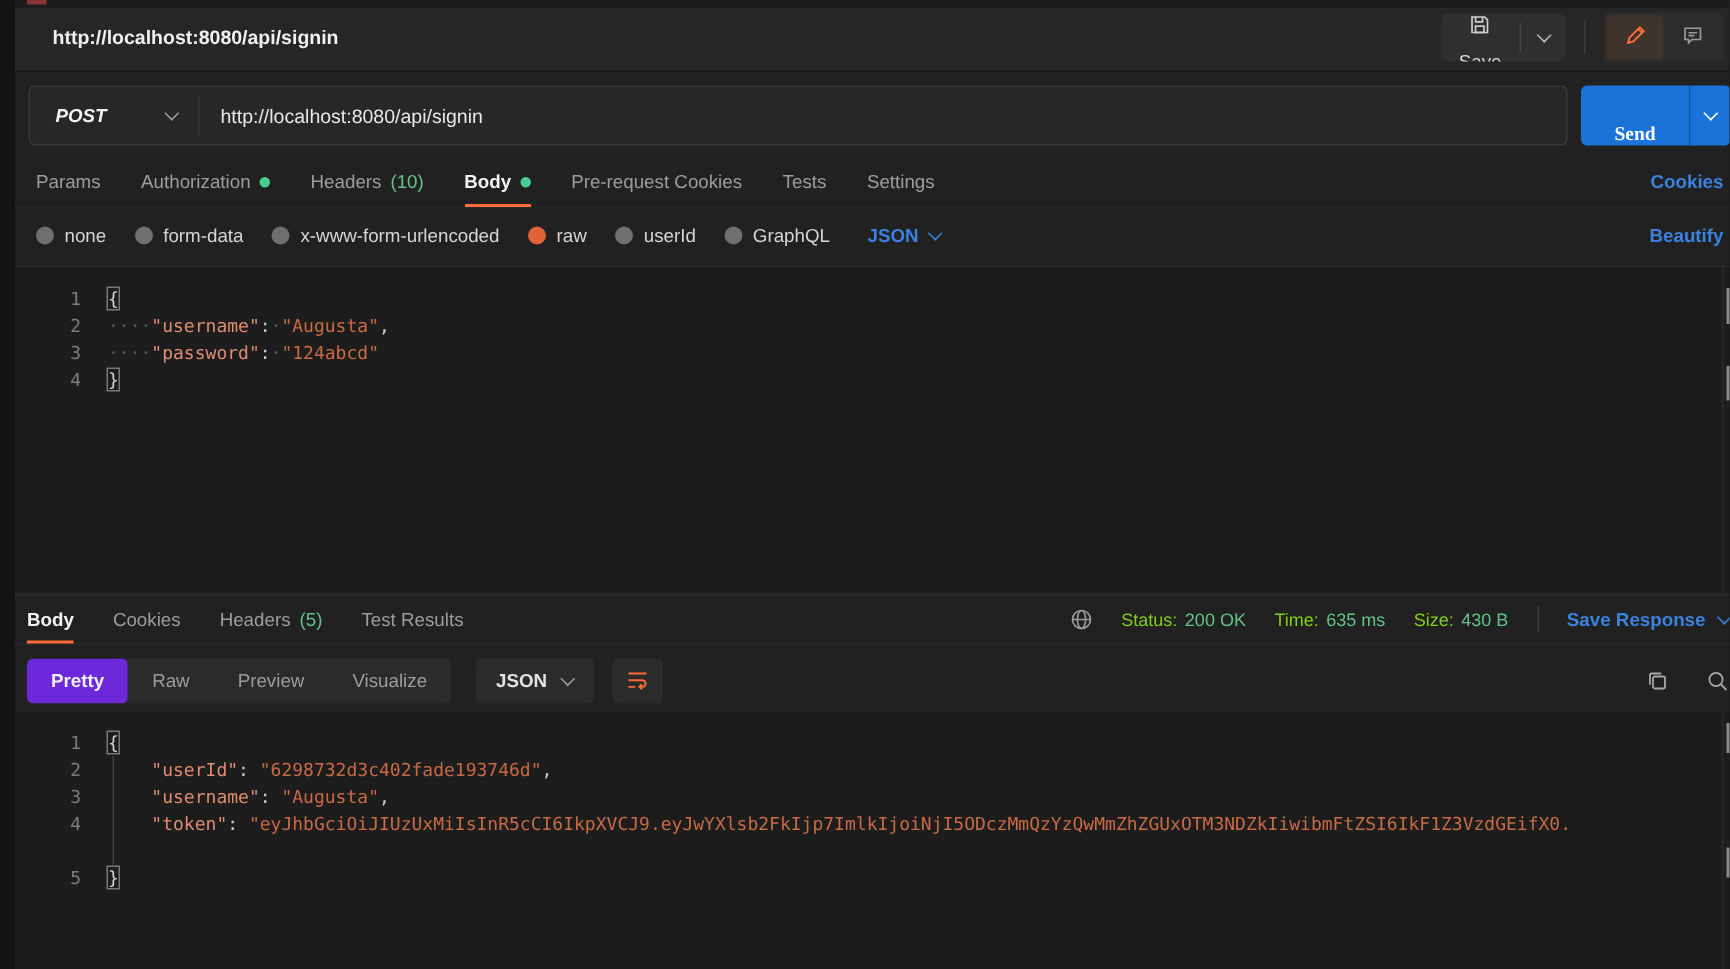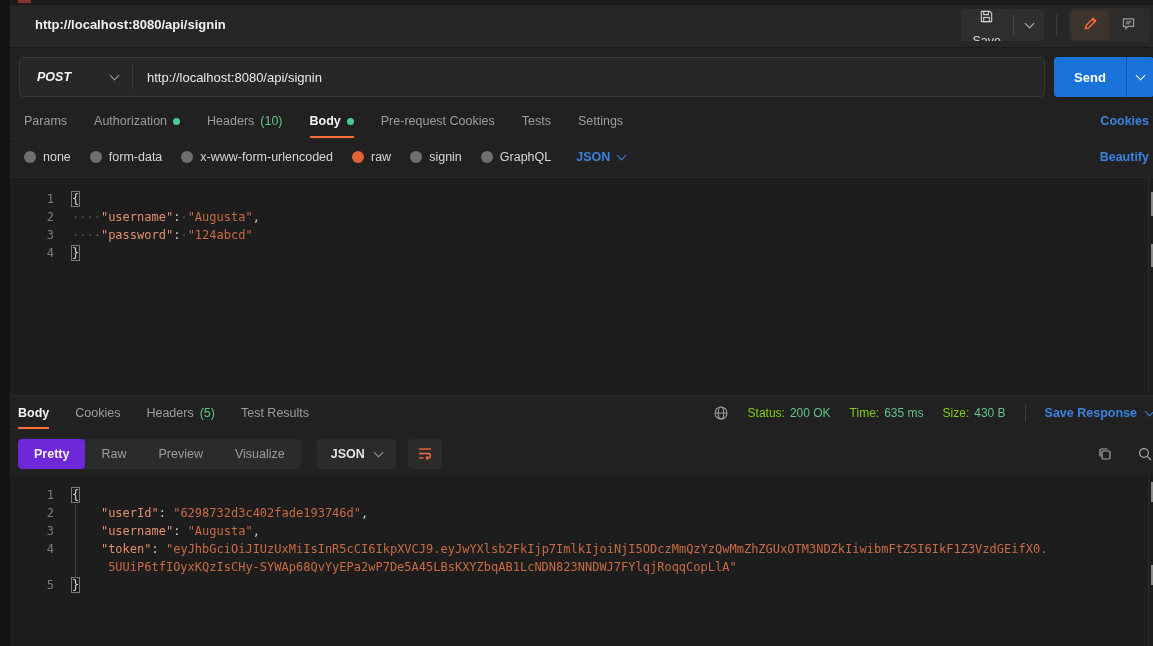--- a/index.html
+++ b/index.html
@@ -25,21 +25,21 @@
   .comment-btn { width:38px; height:30px; display:flex; align-items:center; justify-content:center; cursor:pointer; }
   .chev { width:7px; height:7px; border-right:1.5px solid currentColor; border-bottom:1.5px solid currentColor; transform:rotate(45deg); display:inline-block; margin-top:-4px; }
   
   .url-row { position:absolute; top:57px; left:9px; right:9px; height:40px; display:flex; gap:9px; }
   .url-box { flex:1; display:flex; background:#272727; border:1px solid #383838; border-radius:4px; overflow:hidden; }
   .method { width:112px; display:flex; align-items:center; justify-content:space-between; padding:0 14px 0 17px; color:#f3f3f3; font-weight:700; font-size:12.5px; cursor:pointer;font-style:italic; }
   .method .chev { color:#9d9d9d; }
   .url-divider { width:1px; background:#383838; margin:6px 0; }
   .url-text { flex:1; display:flex; align-items:center; padding-left:14px; color:#e8e8e8; font-size:13px; }
   .send-btn { width:100px; display:flex; border-radius:4px; overflow:hidden; background:#1a73d9; color:#fff; }
-  .send-main { flex:1; display:flex; align-items:center; justify-content:center; font-weight:700; font-size:13px; cursor:pointer; }
+  .send-main { flex:1; display:flex; align-items:flex-end; justify-content:center; font-weight:700; font-size:13px; cursor:pointer;font-family:Liberation Serif, serif; }
   .send-chev { width:28px; display:flex; align-items:center; justify-content:center; border-left:1px solid rgba(0,0,0,0.28); cursor:pointer; }
   
   .req-tabs { position:absolute; top:104px; left:0; right:0; height:35px; display:flex; align-items:center; padding:0 14px; border-bottom:1px solid #282828; }
   .tab { position:relative; height:100%; display:flex; align-items:center; gap:6px; margin-right:27px; color:#9d9d9d; cursor:pointer; }
   .tab.active { color:#f3f3f3; font-weight:700; }
   .tab.active::after { content:""; position:absolute; left:0; right:0; bottom:0; height:2px; background:#ff6c37; }
   .gdot { width:7px; height:7px; border-radius:50%; background:#49cc90; display:inline-block; }
   .gcount { color:#62c287; }
   .spacer { flex:1; }
   .blue-link { color:#3b82df; font-weight:600; cursor:pointer; }
@@ -193,21 +193,21 @@
     <div class="radio">
         <span class="radio-dot"></span>
         <span>x-www-form-urlencoded</span>
       </div>
     <div class="radio">
         <span class="radio-dot sel"></span>
         <span>raw</span>
       </div>
     <div class="radio">
         <span class="radio-dot"></span>
-        <span>signin</span>
+        <span>userId</span>
       </div>
     <div class="radio">
         <span class="radio-dot"></span>
         <span>GraphQL</span>
       </div>
     <div class="lang-select">
         <span>JSON</span>
         <span class="chev"></span>
       </div>
     <div class="spacer"></div>
@@ -308,21 +308,21 @@
     </div>
   </div>
 
   <div class="editor resp-editor">
     <div class="guide" style="left:65px;top:30px;height:72px;"></div>
     <div class="editor-inner">
         <div class="code-line"><span class="ln">1</span><span class="lc"><span class="tk-bx">{</span></span></div>
         <div class="code-line"><span class="ln">2</span><span class="lc"><span class="tk-s">    </span><span class="tk-k">"userId"</span><span class="tk-p">:</span><span class="tk-s"> </span><span class="tk-v">"6298732d3c402fade193746d"</span><span class="tk-p">,</span></span></div>
         <div class="code-line"><span class="ln">3</span><span class="lc"><span class="tk-s">    </span><span class="tk-k">"username"</span><span class="tk-p">:</span><span class="tk-s"> </span><span class="tk-v">"Augusta"</span><span class="tk-p">,</span></span></div>
         <div class="code-line"><span class="ln">4</span><span class="lc"><span class="tk-s">    </span><span class="tk-k">"token"</span><span class="tk-p">:</span><span class="tk-s"> </span><span class="tk-v">"eyJhbGciOiJIUzUxMiIsInR5cCI6IkpXVCJ9.eyJwYXlsb2FkIjp7ImlkIjoiNjI5ODczMmQzYzQwMmZhZGUxOTM3NDZkIiwibmFtZSI6IkF1Z3VzdGEifX0.</span></span></div>
-        <div class="code-line"><span class="ln"></span><span class="lc"><span class="tk-s">     </span><span class="tk-v">5UUiP6tfIOyxKQzIsCHy-SYWAp68QvYyEPa2wP7De5A45LBsKXYZbqAB1LcNDN823NNDWJ7FYlqjRoqqCopLlA"</span></span></div>
+        <div class="code-line"><span class="ln"></span><span class="lc"><span class="tk-s">     </span></span></div>
         <div class="code-line"><span class="ln">5</span><span class="lc"><span class="tk-bx">}</span></span></div>
       </div>
     <div class="track">
       <div class="mark" style="top:8px;height:20px;"></div>
       <div class="mark" style="top:91px;height:20px;"></div>
     </div>
   </div>
 
 </div>
 

